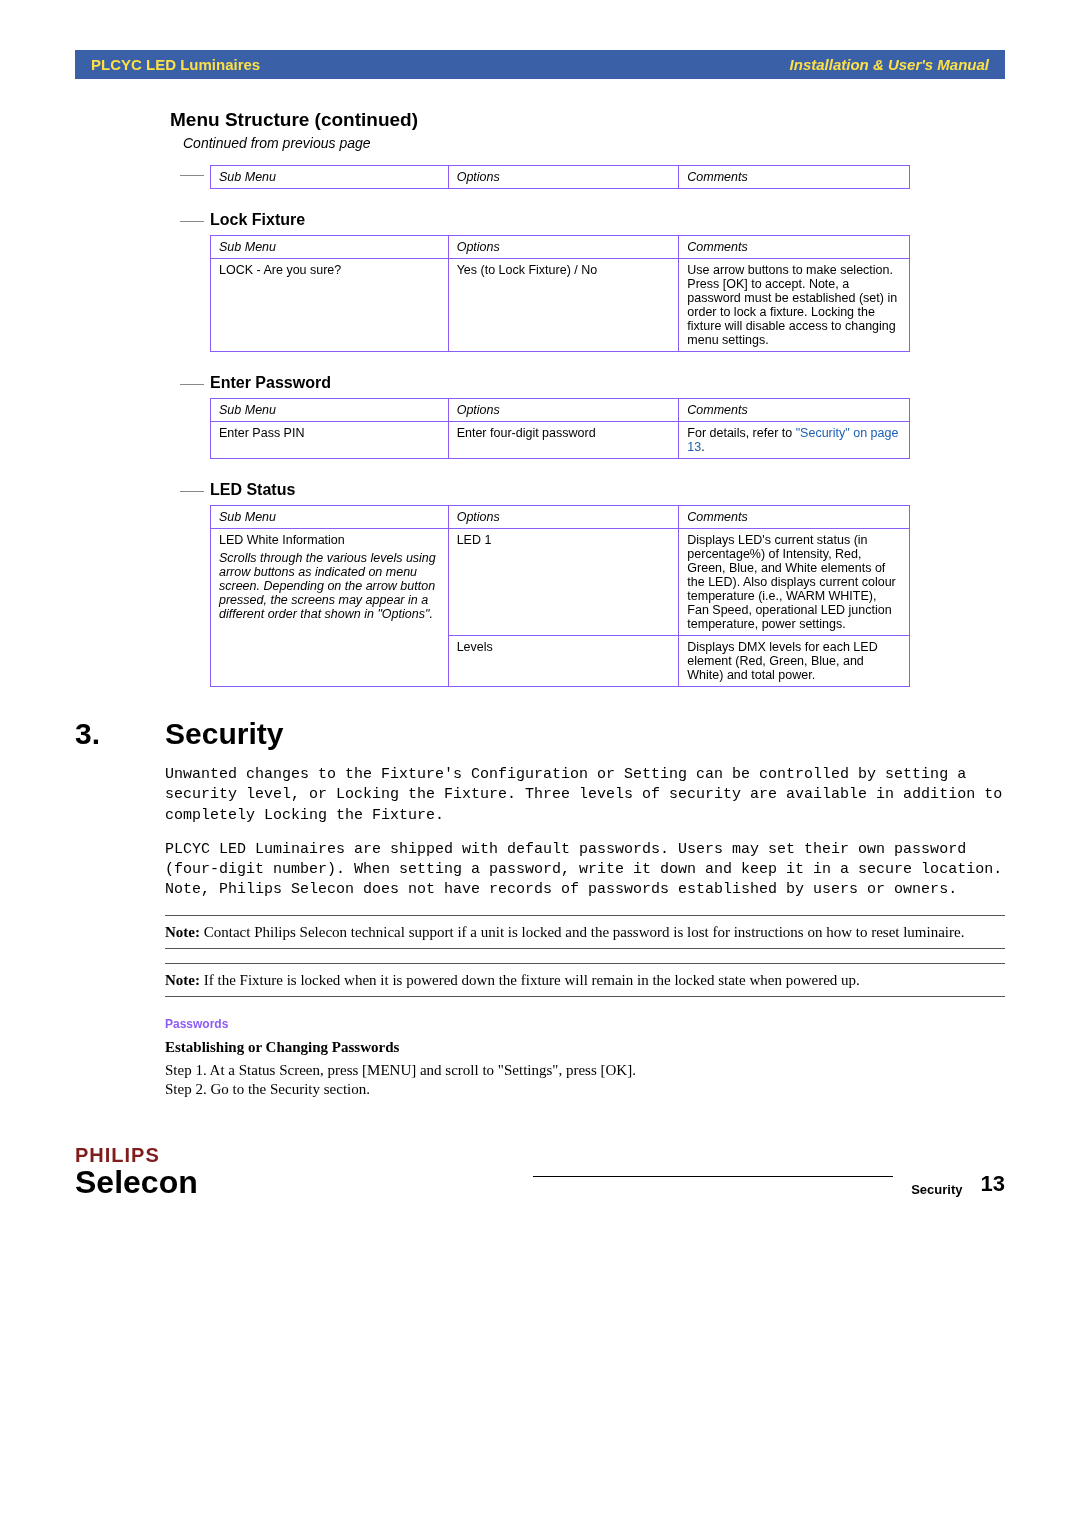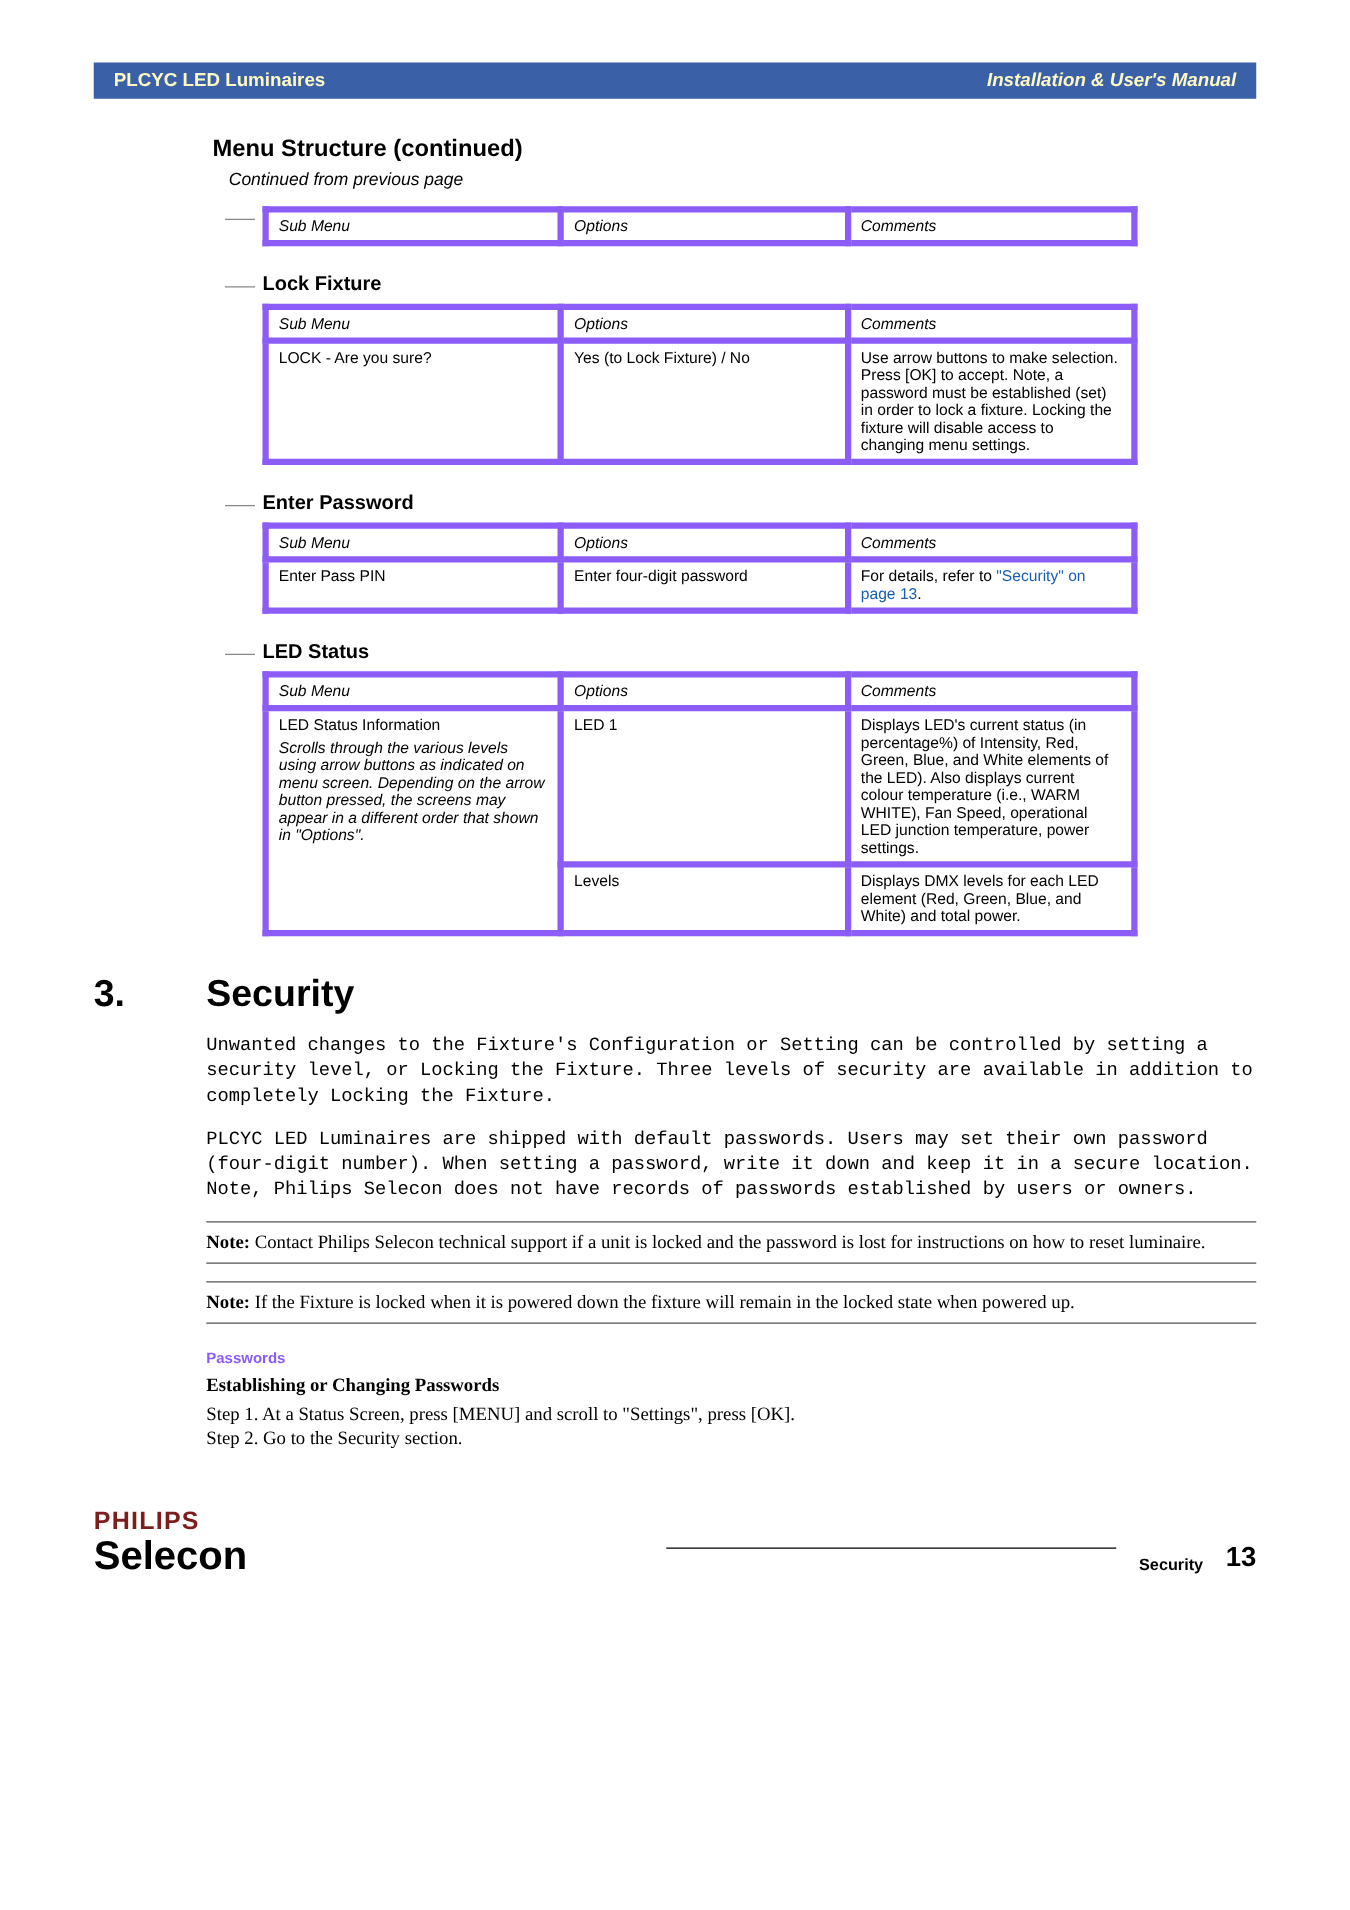--- a/index.html
+++ b/index.html
@@ -10,21 +10,21 @@
     margin: 0 auto;
     padding: 50px 75px 40px 75px;
     color: #000;
     font-size: 14px;
   }
   .header-bar {
     display: flex;
     justify-content: space-between;
     align-items: center;
     background: #3a60a7;
-    color: #fef9c3;
+    color: #fde047;
     padding: 6px 16px;
     font-size: 15px;
     margin-bottom: 30px;
   }
   .header-left { font-weight: bold; }
   .header-right { font-weight: bold; font-style: italic; }
   .section-title {
     font-size: 19px;
     font-weight: bold;
     margin: 10px 0 4px 95px;
@@ -53,21 +53,21 @@
     font-weight: bold;
     margin-bottom: 6px;
   }
   table.menu {
     border-collapse: collapse;
     width: 700px;
     font-size: 12.5px;
     table-layout: fixed;
   }
   table.menu th, table.menu td {
-    border: 5px solid #8b5cf6;
+    border: 1px solid #8b5cf6;
     padding: 4px 8px;
     vertical-align: top;
     text-align: left;
   }
   table.menu th {
     font-weight: normal;
     font-style: italic;
   }
   .col-sub { width: 34%; }
   .col-opt { width: 33%; }
@@ -221,21 +221,21 @@
   <div class="menu-heading">LED Status</div>
   <table class="menu">
     <tbody>
         <tr>
       <th class="col-sub">Sub Menu</th>
       <th class="col-opt">Options</th>
       <th class="col-com">Comments</th>
     </tr>
     <tr>
       <td rowspan="2">
-        <span>LED Status Information</span>
+        <span>LED White Information</span>
         <span class="desc">Scrolls through the various levels using arrow buttons as indicated on menu screen. Depending on the arrow button pressed, the screens may appear in a different order that shown in "Options".</span>
       </td>
       <td class="vmid">LED 1</td>
       <td>Displays LED's current status (in percentage%) of Intensity, Red, Green, Blue, and White elements of the LED). Also displays current colour temperature (i.e., WARM WHITE), Fan Speed, operational LED junction temperature, power settings.</td>
     </tr>
     <tr>
       <td class="vmid">Levels</td>
       <td>Displays DMX levels for each LED element (Red, Green, Blue, and White) and total power.</td>
     </tr>
   </tbody>

